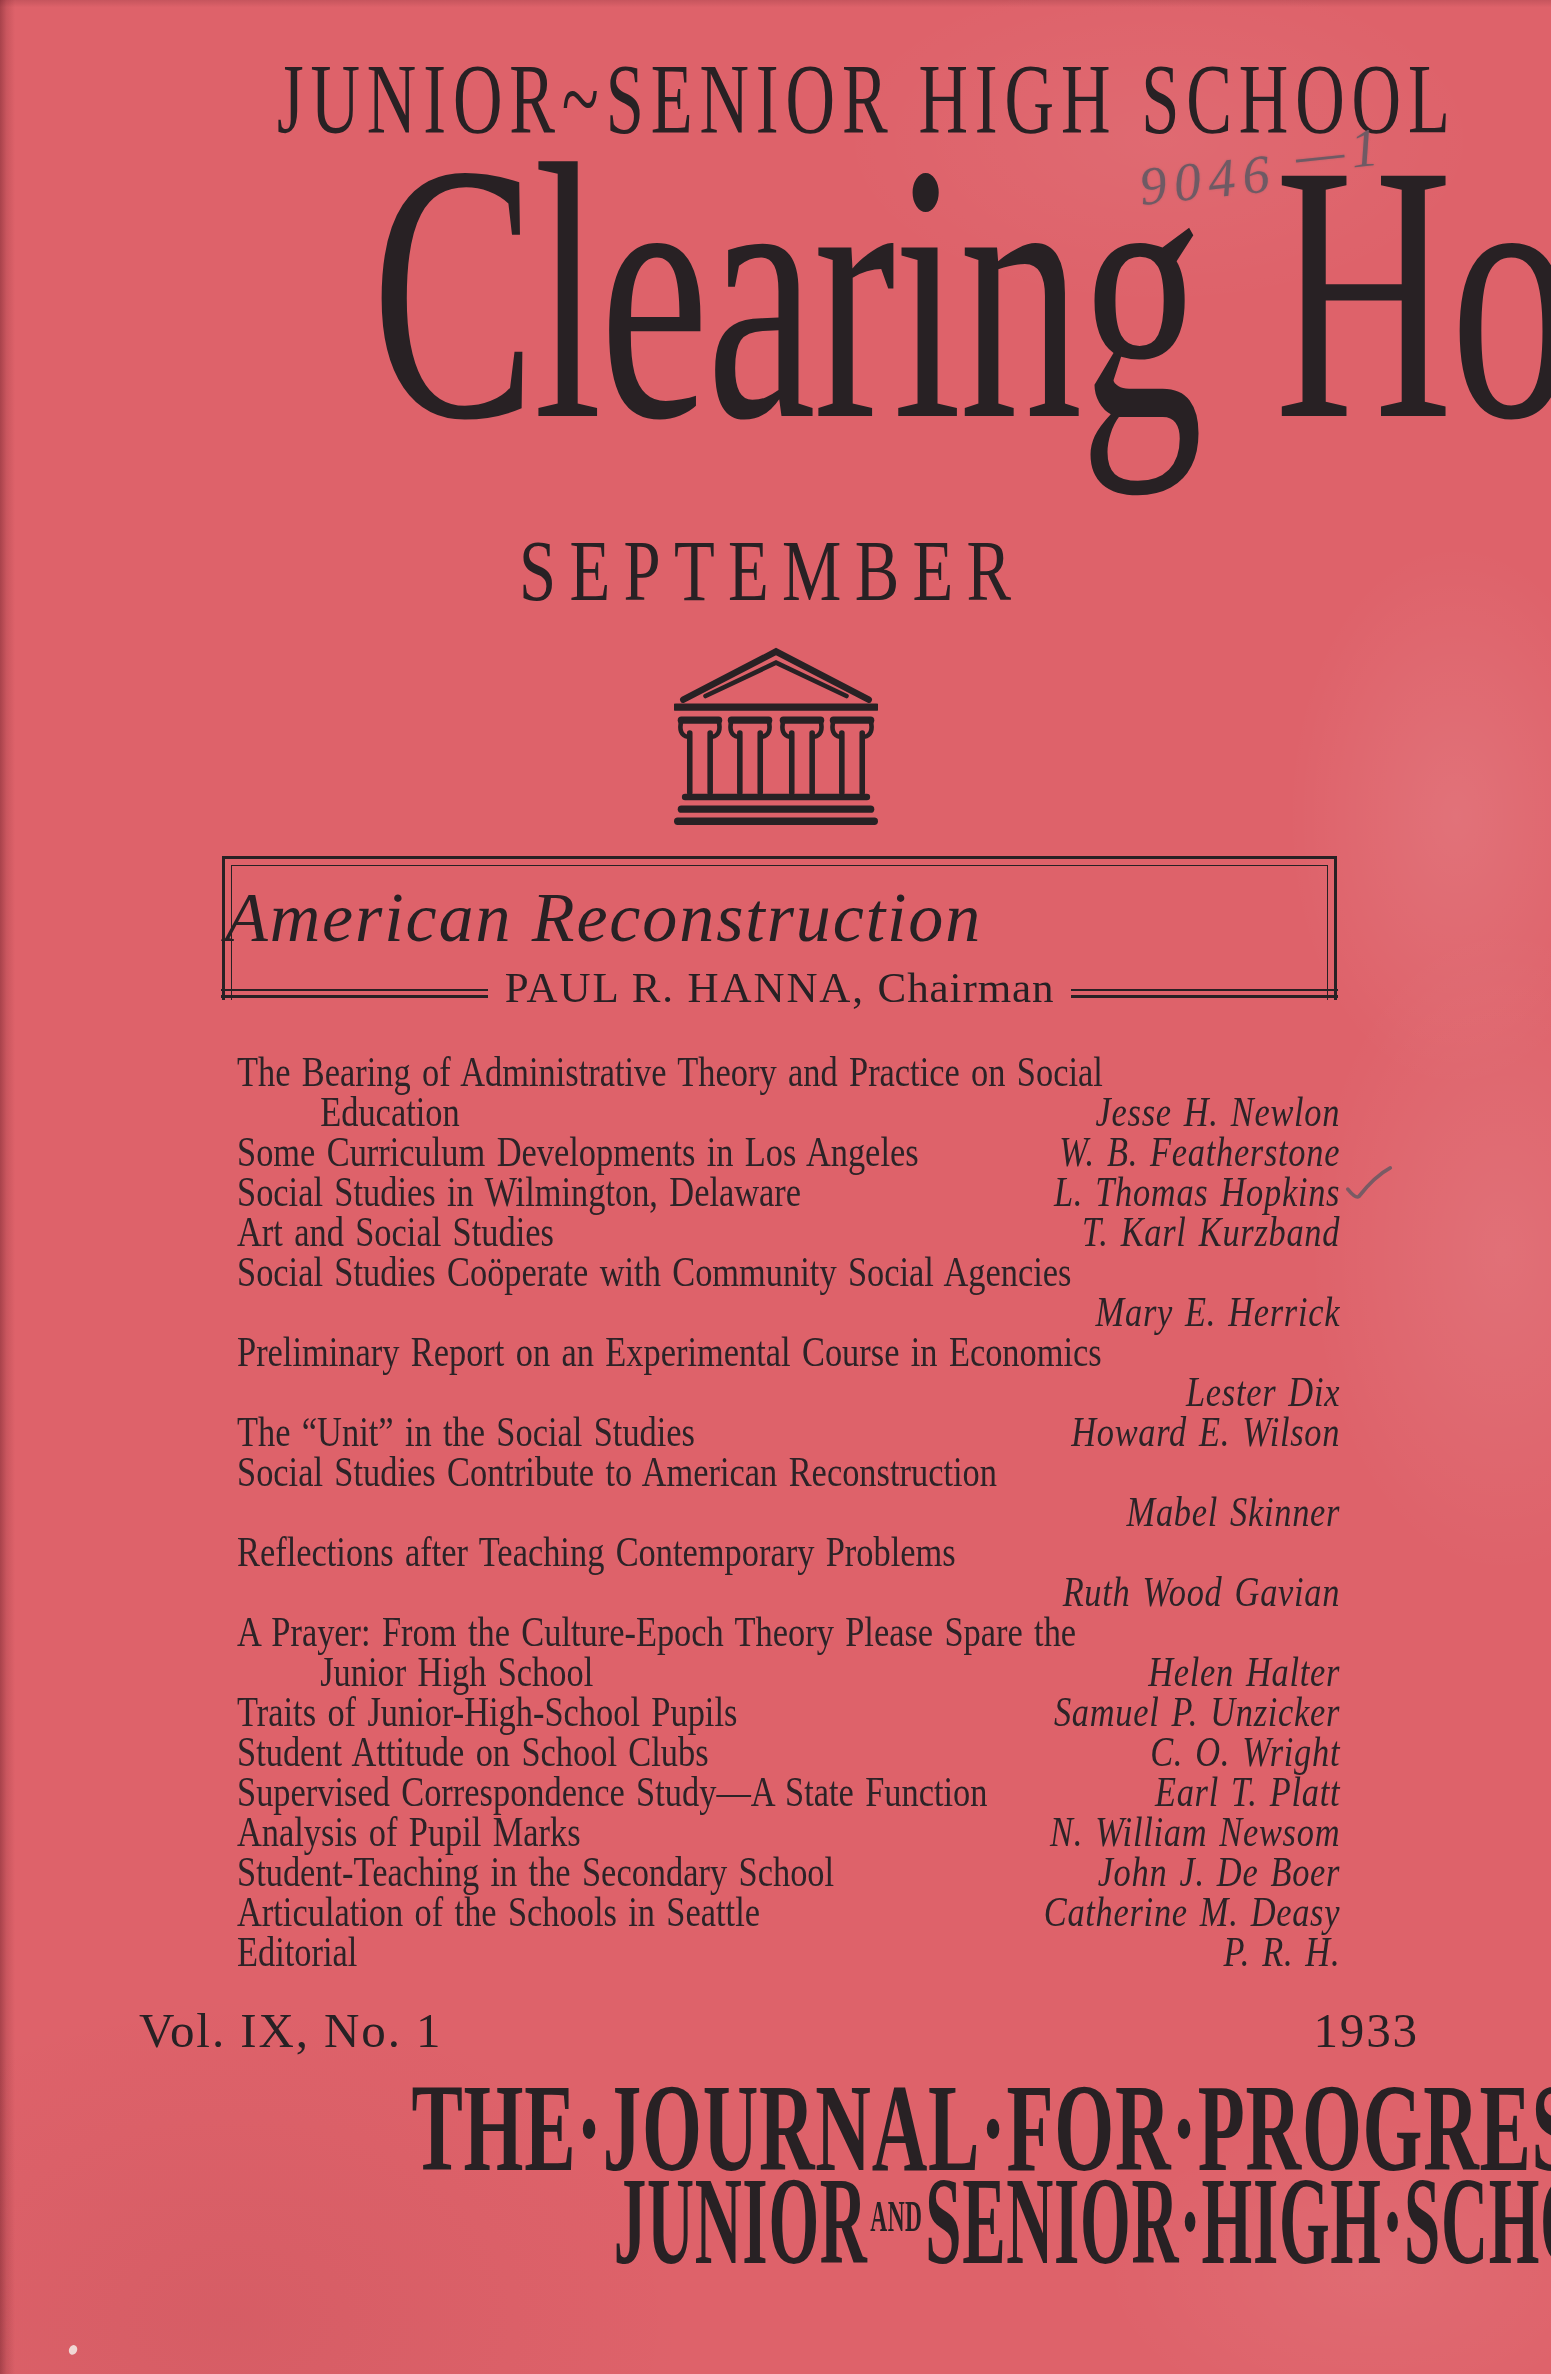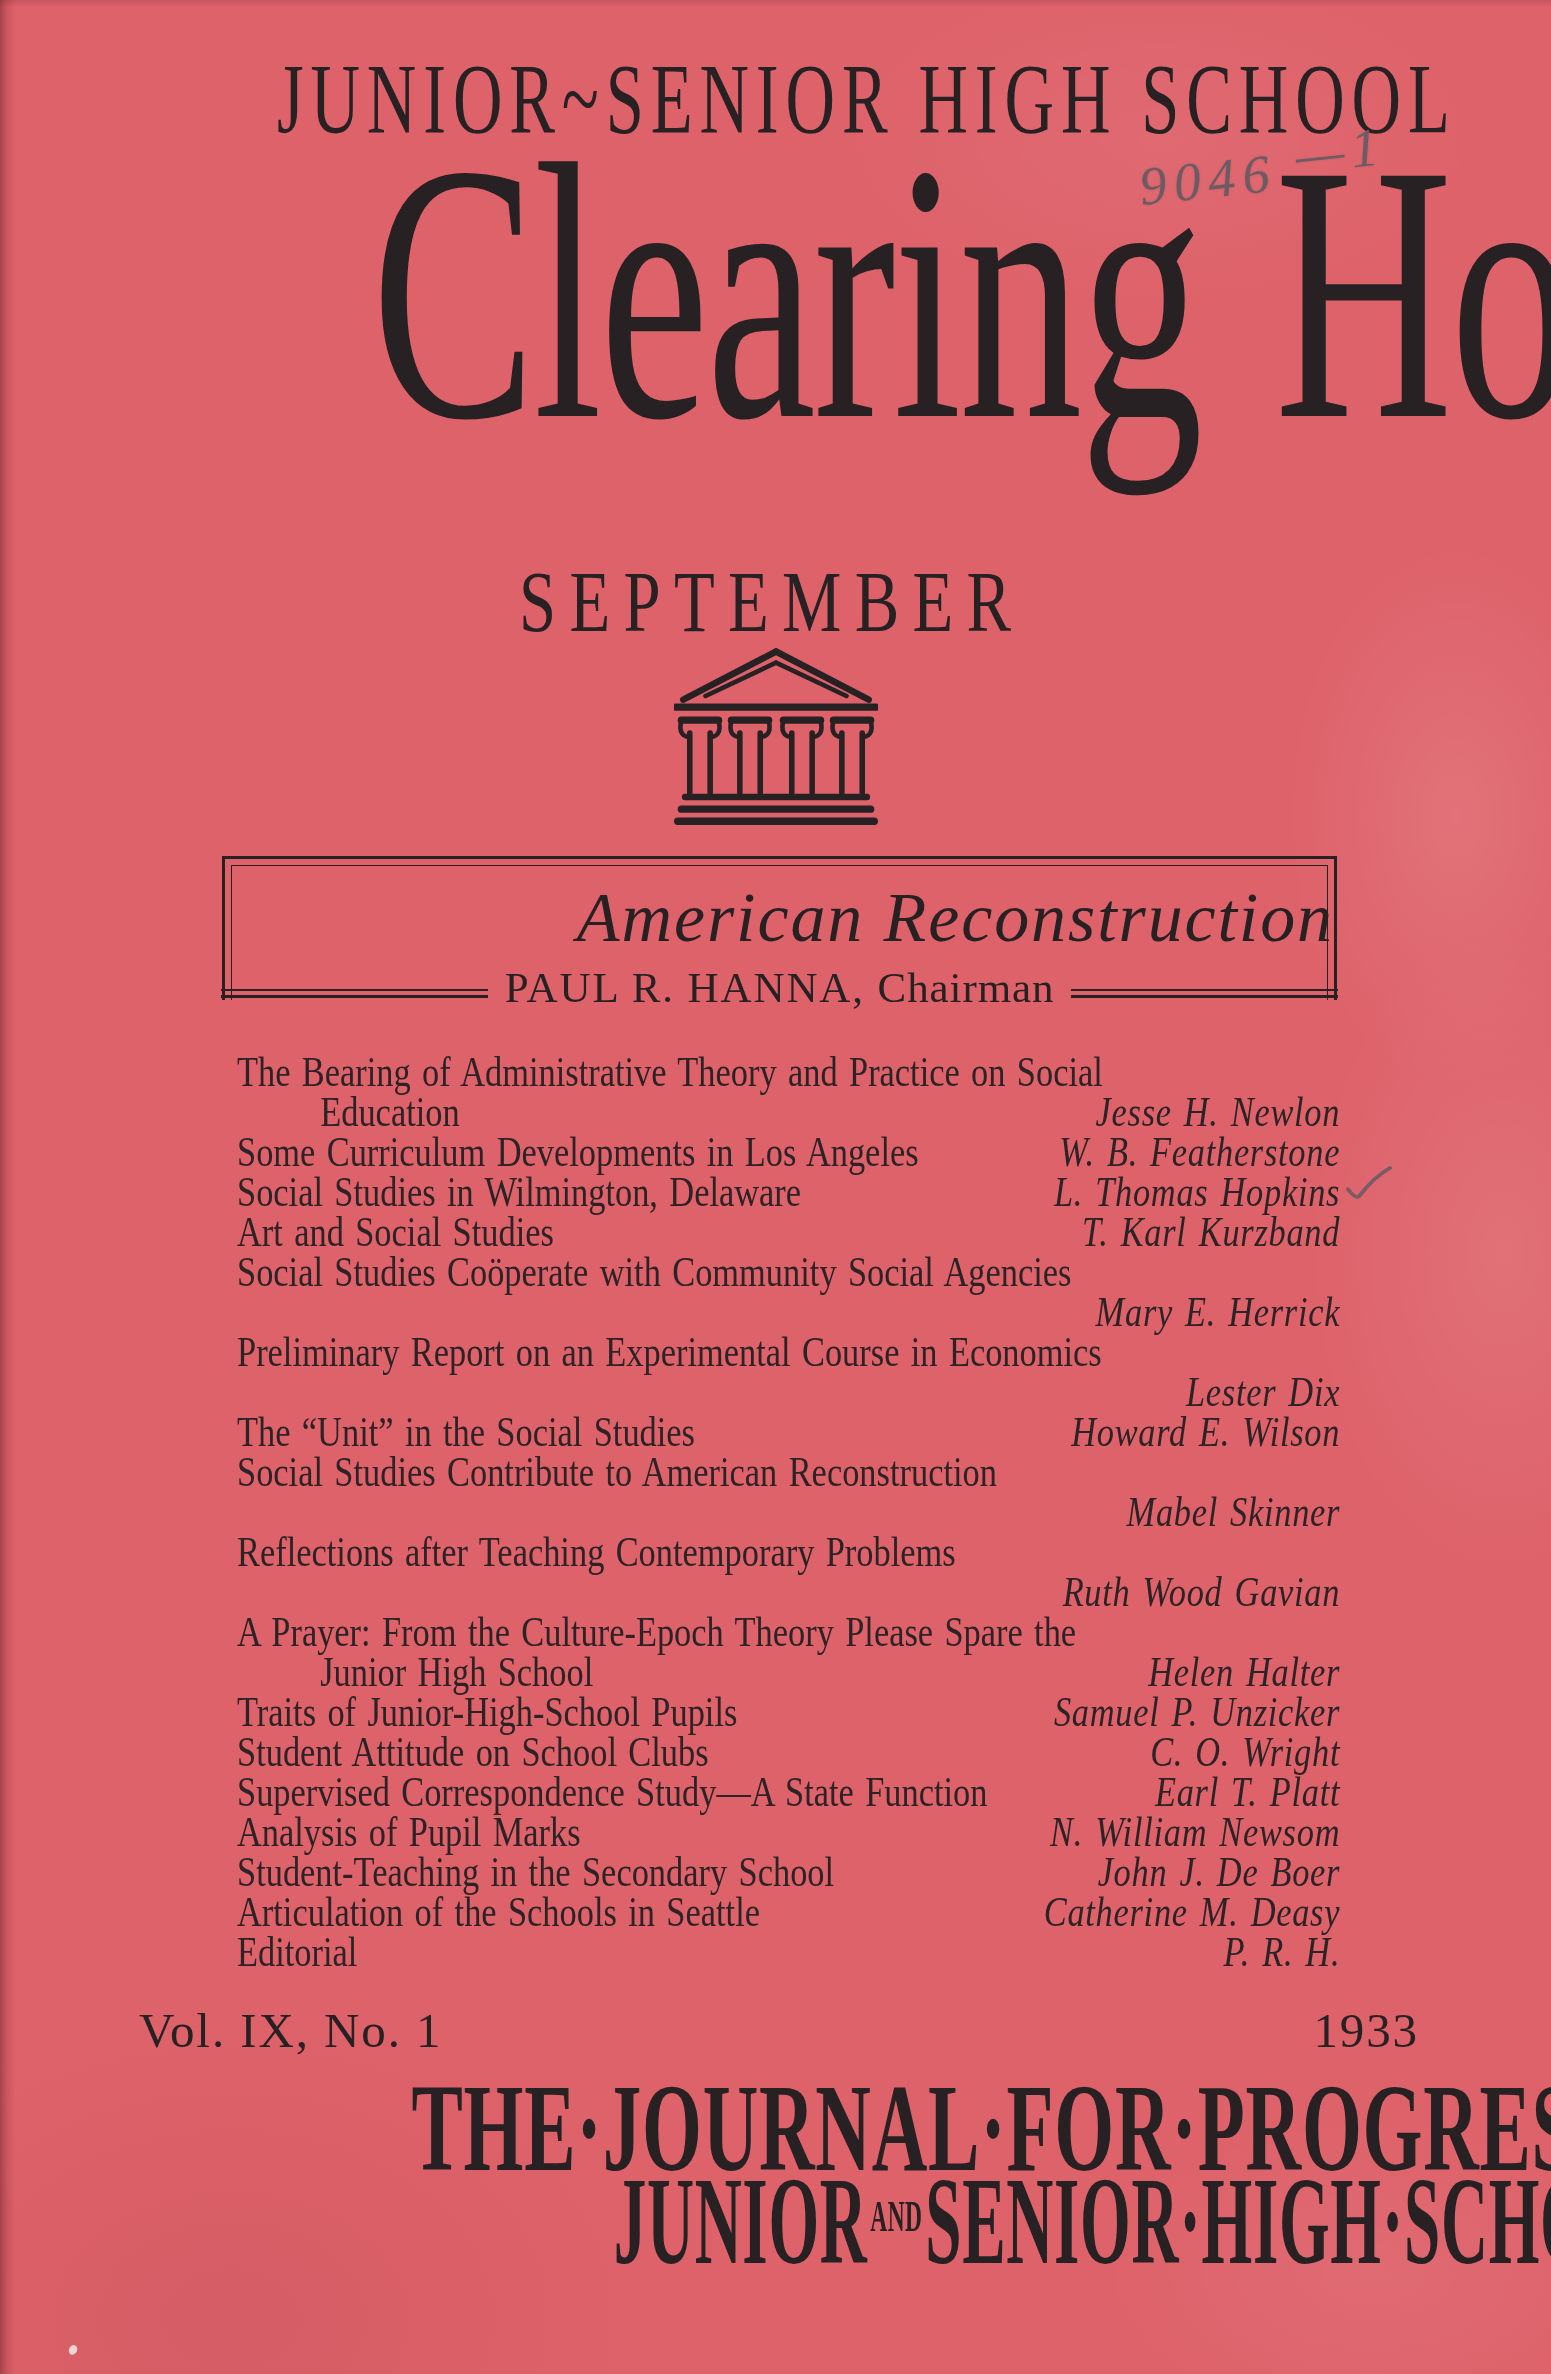--- a/index.html
+++ b/index.html
@@ -23,42 +23,42 @@
       radial-gradient(ellipse 649px 464px at 232px 2319px, rgba(120,30,40,0.08), rgba(120,30,40,0) 70%),
       linear-gradient(90deg, rgba(80,15,25,0.38) 0px, rgba(80,15,25,0.15) 6.5px, rgba(80,15,25,0) 15px),
       linear-gradient(180deg, rgba(60,10,20,0.15) 0px, rgba(60,10,20,0) 7.4px),
       var(--bg);
   }
   .centered{position:absolute;left:0;width:1543px;text-align:center;white-space:nowrap;}
   .fit{display:inline-block;white-space:nowrap;}
 
   .kicker{top:49px;font-size:99px;letter-spacing:.10em;line-height:1;padding-left:15px;}
   .title{top:109px;font-size:367px;line-height:1;word-spacing:.06em;letter-spacing:-0.01em;}
-  .month{top:558px;font-size:87px;letter-spacing:.20em;line-height:1;}
+  .month{top:527px;font-size:87px;letter-spacing:.20em;line-height:1;}
 
   .handwritten{
     position:absolute;left:1139px;top:147px;
     font-size:54px;font-style:italic;color:var(--pencil);
     transform:rotate(-6deg);letter-spacing:7.4px;line-height:1;
     text-shadow:0 0 1.9px rgba(111,90,100,.45);
   }
   .handwritten .raised{display:inline-block;transform:translateY(-15px);}
 
   .temple{position:absolute;left:674px;top:644px;}
 
   .feature-box{
     position:absolute;left:222px;top:856px;width:1115px;height:144px;
     border:3.7px solid var(--ink);border-bottom:none;box-sizing:border-box;
   }
   .inner-line{
     position:absolute;left:5.6px;right:5.6px;top:5.6px;bottom:0;
     border:1.9px solid var(--ink);border-bottom:none;
   }
   .feature-title{
-    position:absolute;left:0;right:0;top:24px;text-align:right;
+    position:absolute;left:0;right:0;top:24px;text-align:left;
     font-size:70px;font-style:italic;letter-spacing:1.9px;line-height:1;white-space:nowrap;
   }
   .rule-row{
     position:absolute;left:-3.7px;right:-3.7px;top:129px;height:11px;
     display:flex;align-items:center;
   }
   .rule{flex:1;height:9.3px;box-sizing:border-box;
     border-top:2.3px solid var(--ink);border-bottom:3.7px solid var(--ink);}
   .chair{
     position:relative;top:-6.5px;padding:0 16.7px;

